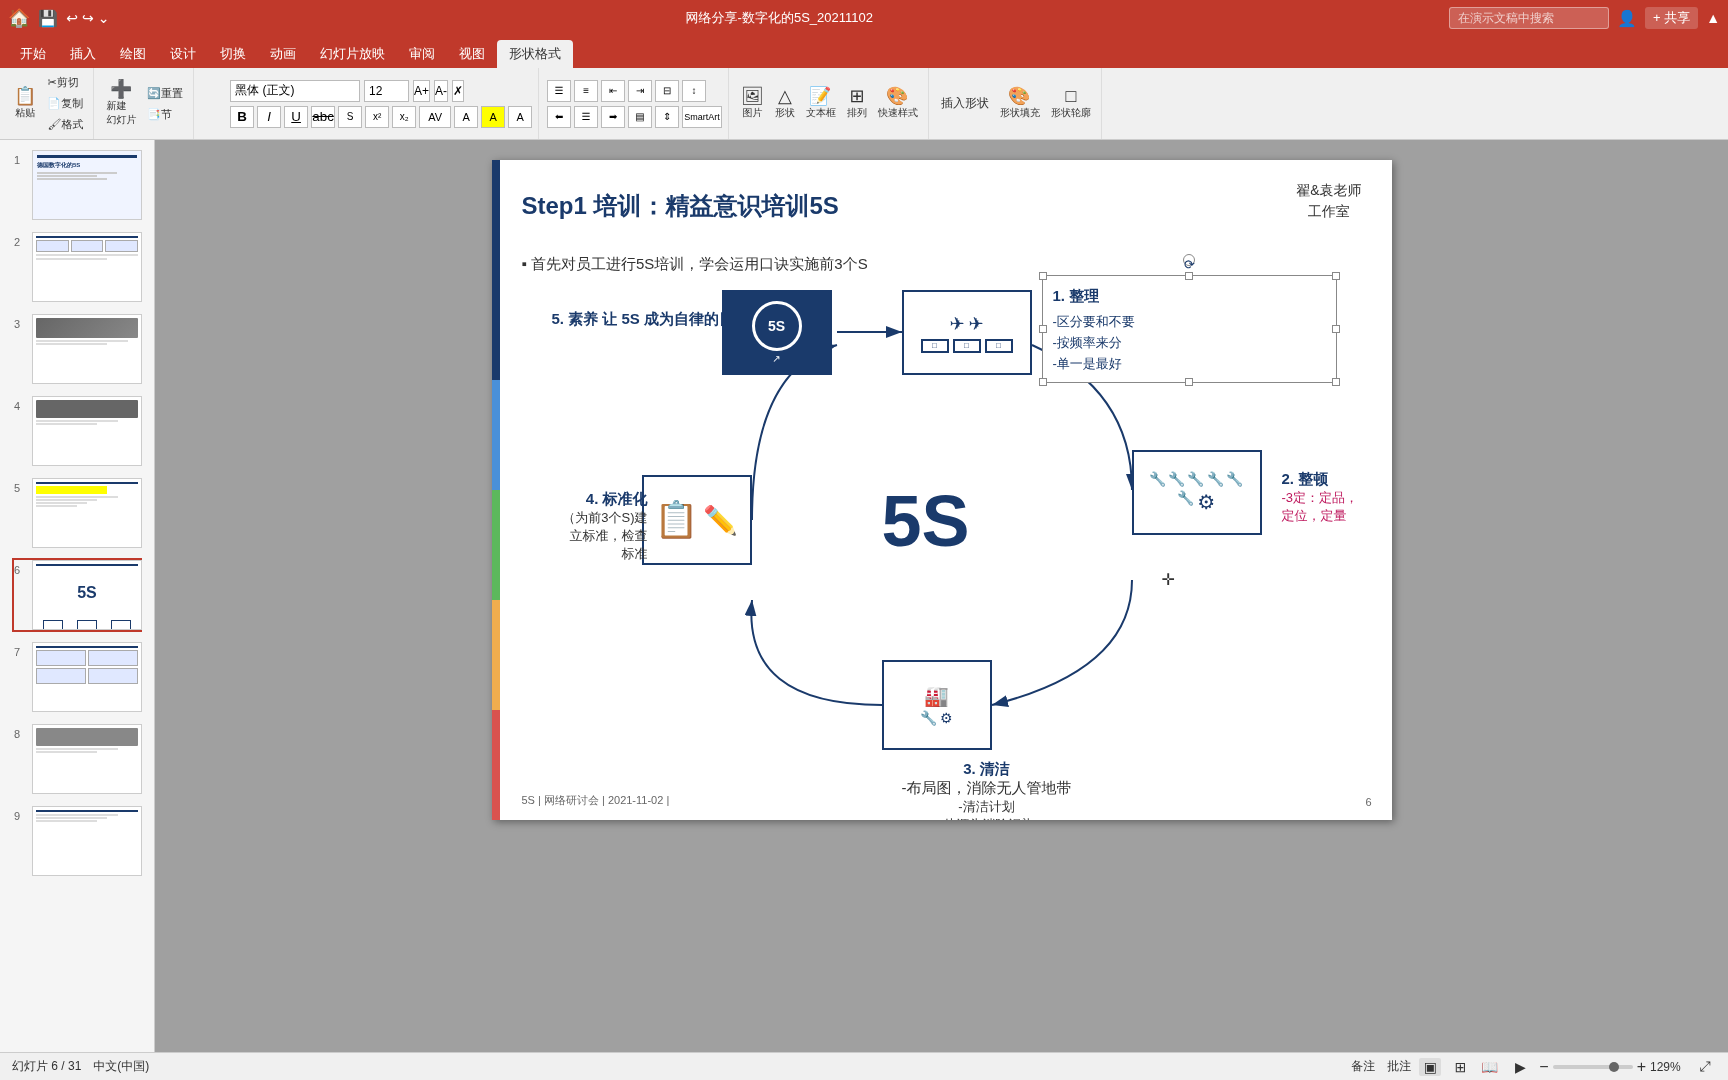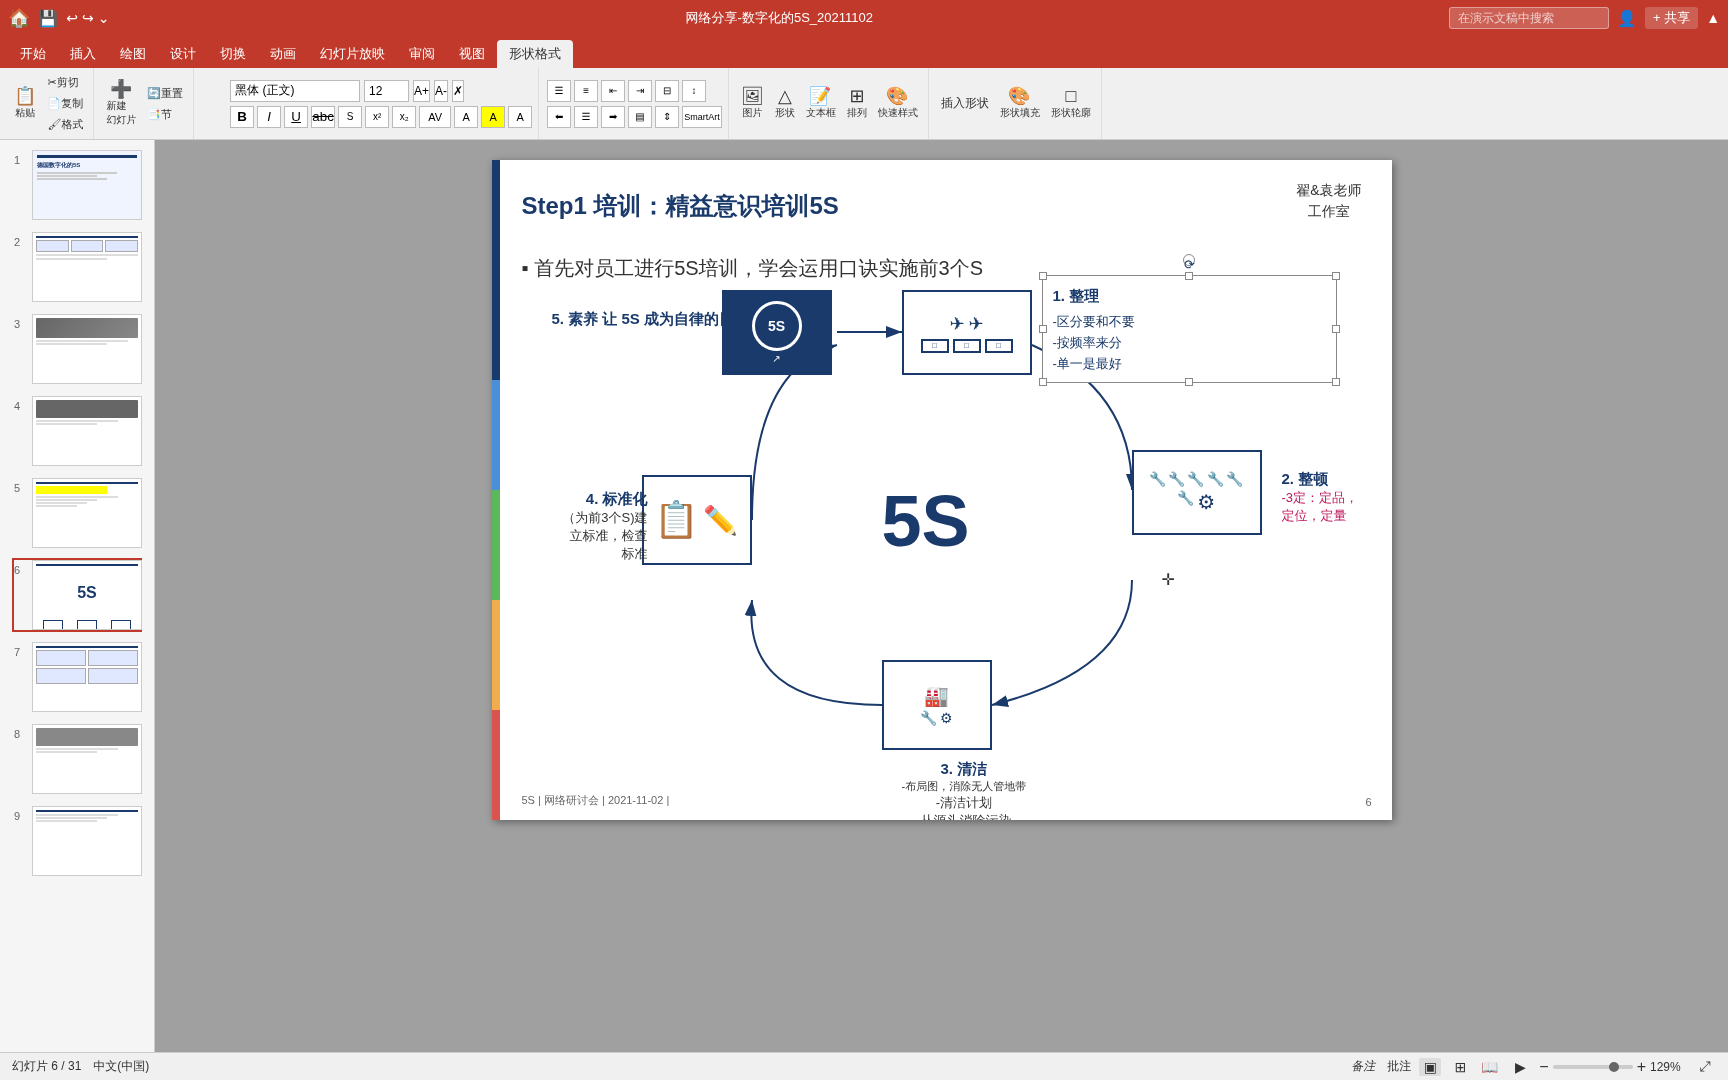--- a/index.html
+++ b/index.html
@@ -178,21 +178,21 @@
       position: absolute;
       right: 30px; top: 20px;
       font-size: 14px;
       color: #333;
       text-align: center;
       line-height: 1.5;
     }
     .slide-bullet {
       position: absolute;
       left: 30px; top: 95px;
-      font-size: 20px;
+      font-size: 15px;
       color: #333;
       text-align: center;
     }
 
     
     .diagram-container {
       position: absolute;
       left: 50px; top: 130px;
       width: 820px;
       height: 490px;
@@ -814,21 +814,21 @@
             <div style="font-size:20px;color:#1a3a6b;">🏭</div>
             <div style="display:flex;gap:2px;margin-top:2px;">
               <span style="font-size:14px;color:#1a3a6b;">🔧</span>
               <span style="font-size:14px;color:#1a3a6b;">⚙</span>
             </div>
           </div>
         </div>
 
         <div class="label-3">
           <div style="font-size:15px;font-weight:bold;color:#1a3a6b;">3. 清洁</div>
-          <div style="font-size:11px;color:#333;">-布局图，消除无人管地带</div>
+          <div style="font-size:15px;color:#333;">-布局图，消除无人管地带</div>
           <div style="font-size:13px;color:#333;">-清洁计划</div>
           <div style="font-size:13px;color:#333;">-从源头消除污染</div>
         </div>
 
         <div class="diag-box box-std">
           <div style="display:flex;align-items:center;justify-content:center;width:100%;height:100%;padding:4px;">
 
             <span style="font-size:36px;color:#1a3a6b;">📋</span>
             <span style="font-size:28px;color:#1a3a6b;margin-left:4px;">✏️</span>
           </div>
@@ -852,21 +852,21 @@
   </div>
 
 </div>
 
 <div id="status-bar">
   <div class="left">
     <span>幻灯片 6 / 31</span>
     <span>中文(中国)</span>
   </div>
   <div class="right">
-    <span style="cursor:pointer;font-style:italic;">备注</span>
+    <span style="cursor:pointer;">备注</span>
     <span style="cursor:pointer;margin-left:4px;">批注</span>
     <div class="view-btn active">▣</div>
     <div class="view-btn">⊞</div>
     <div class="view-btn">📖</div>
     <div class="view-btn">▶</div>
     <div class="zoom-bar">
       <span style="cursor:pointer;font-size:16px;">−</span>
       <div class="zoom-slider">
         <div class="zoom-thumb"></div>
       </div>

